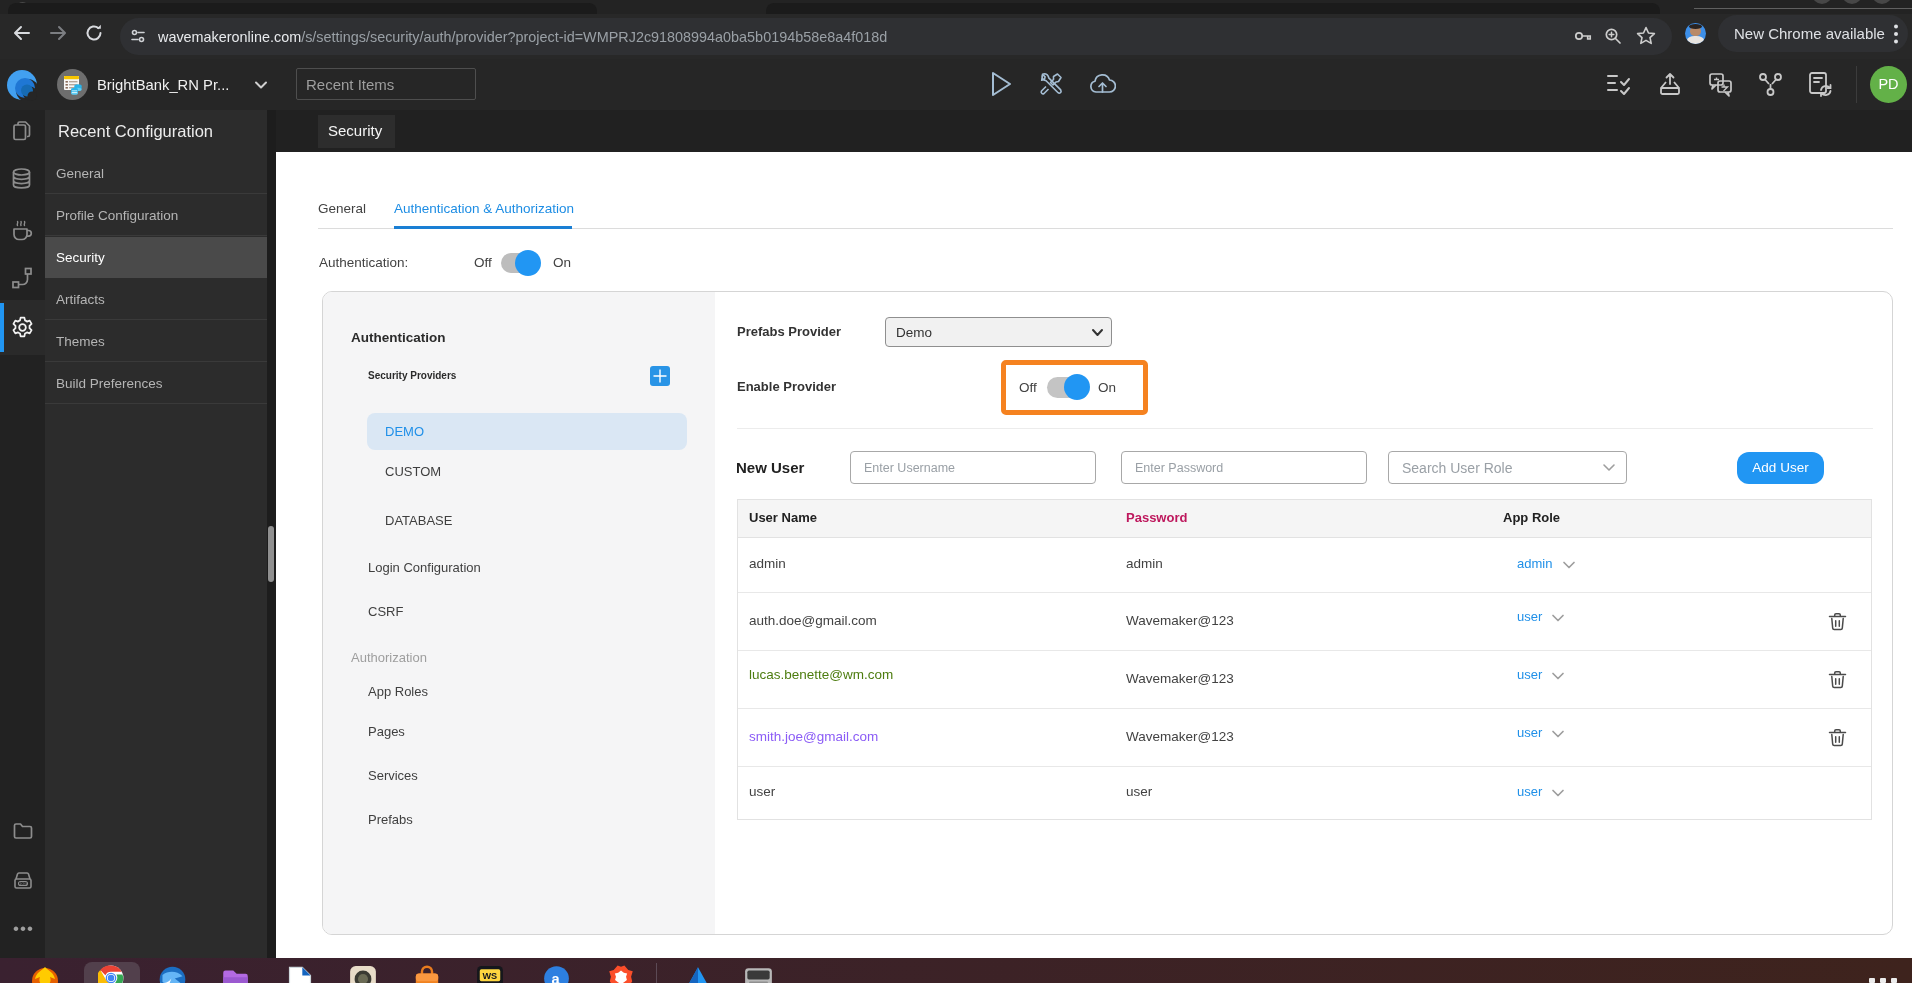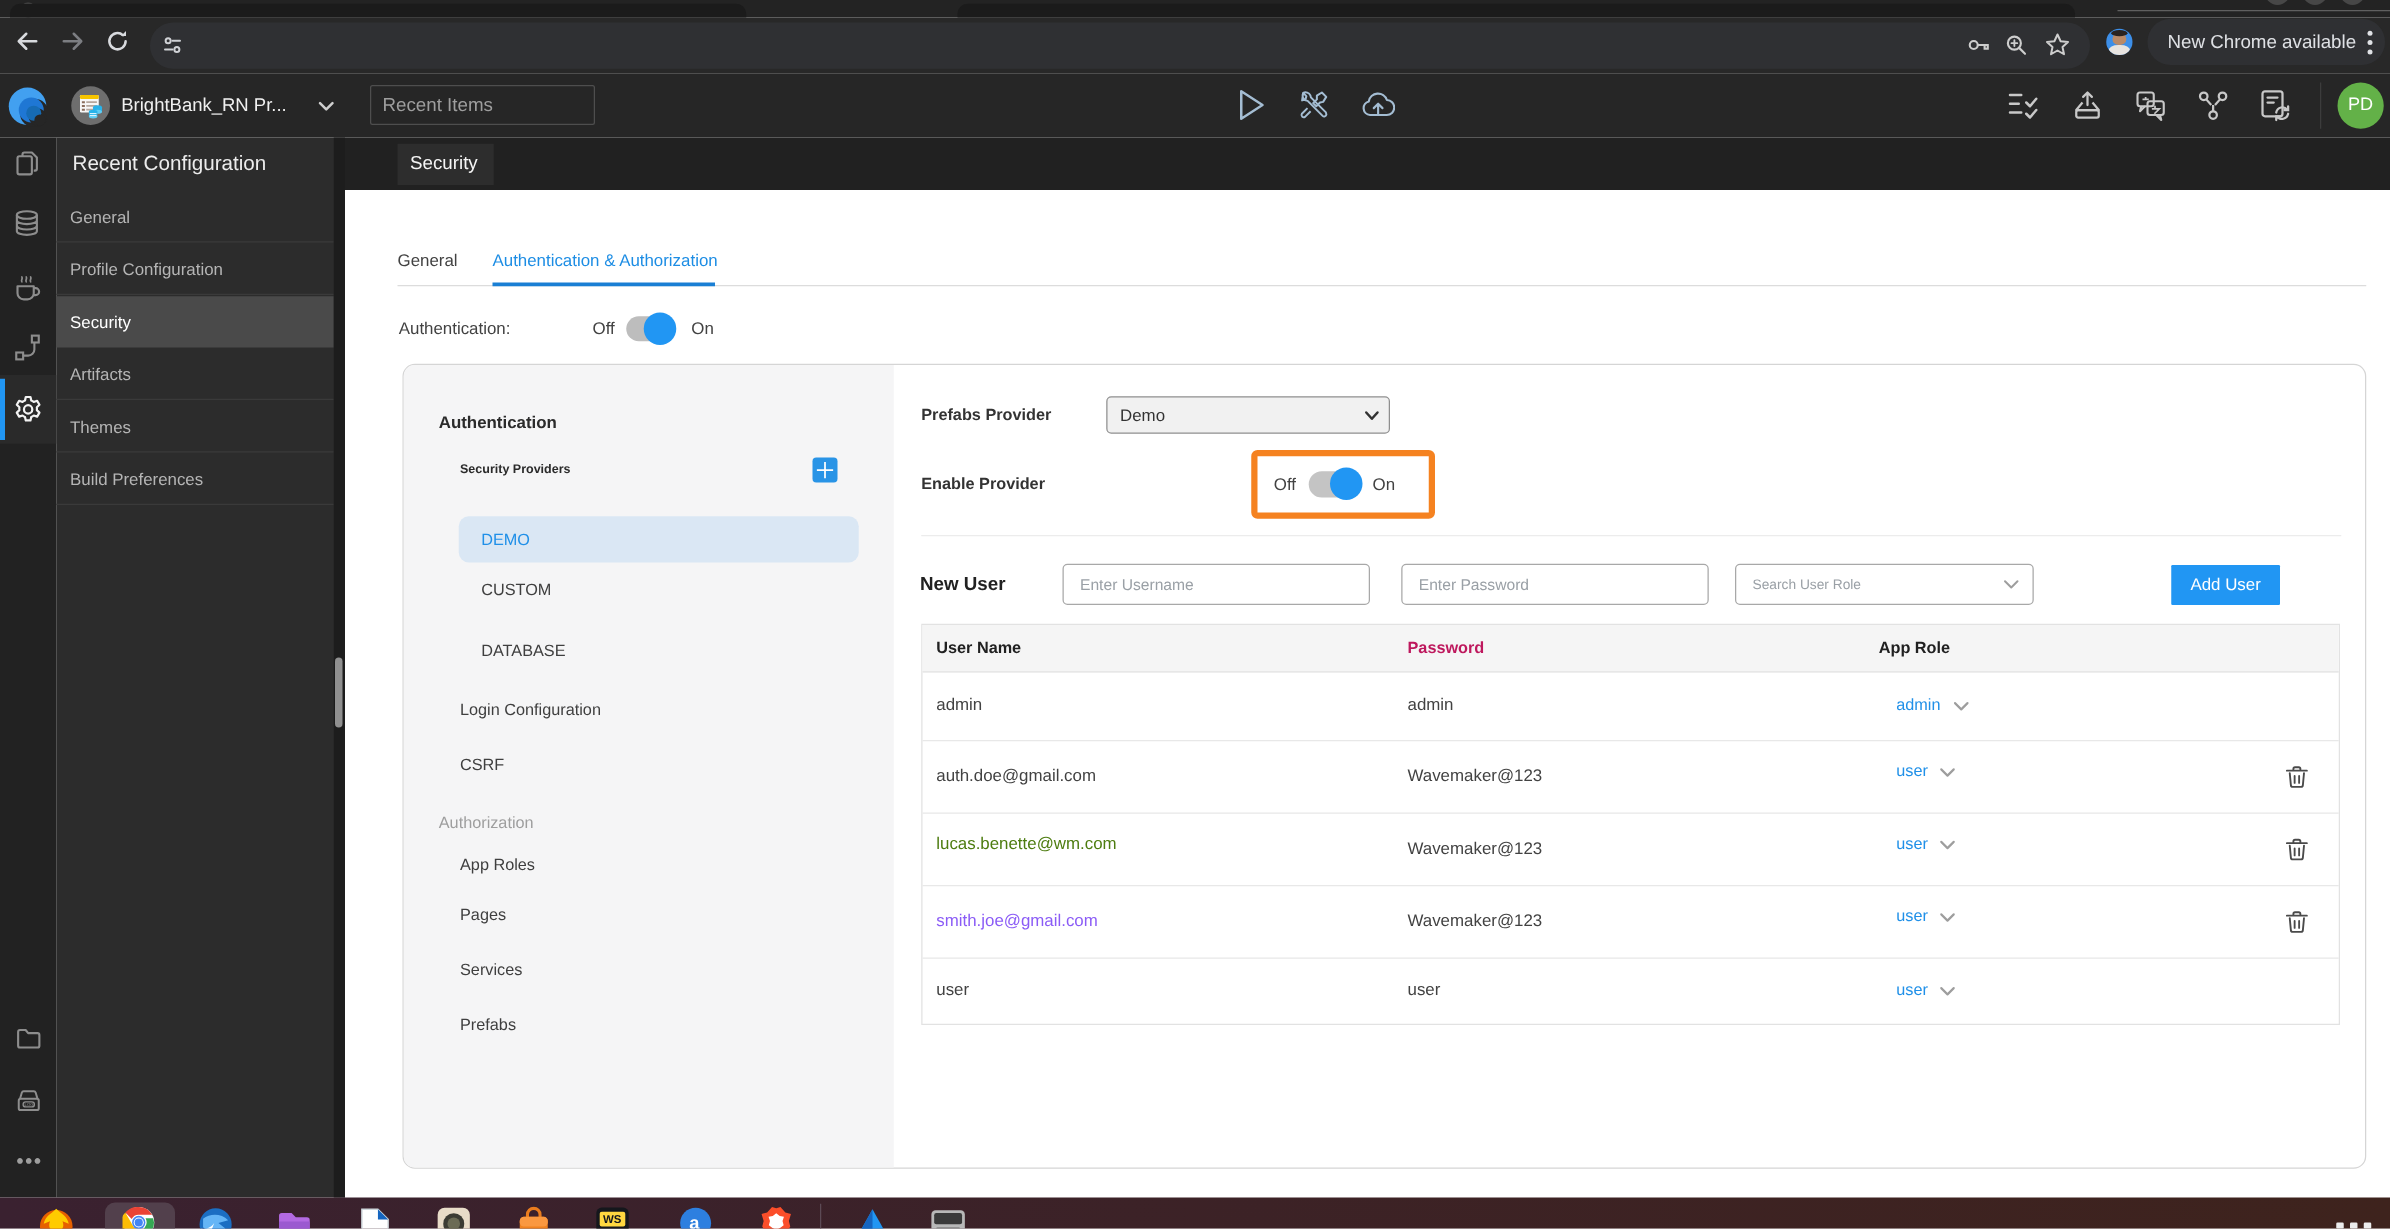--- a/index.html
+++ b/index.html
@@ -34,20 +34,21 @@
       <path d="M16.8 1.8 v4 h-4 z" fill="#d8dade"></path>
     </svg>
 
 <div class="abs" style="left:120px;top:18px;width:1552px;height:37px;background:#2f3033;border-radius:19px;"></div>
 <svg class="abs" style="left:128px;top:26px;" width="20" height="20" viewBox="0 0 20 20">
       <circle cx="6.5" cy="6.5" r="2" stroke="#cfd1d5" stroke-width="1.6" fill="none"></circle>
       <path d="M10 6.5 h6" stroke="#cfd1d5" stroke-width="1.6" stroke-linecap="round"></path>
       <circle cx="13.5" cy="13.5" r="2" stroke="#cfd1d5" stroke-width="1.6" fill="none"></circle>
       <path d="M4 13.5 h6" stroke="#cfd1d5" stroke-width="1.6" stroke-linecap="round"></path>
     </svg>
+<div class="abs" style="left:158px;top:25px;height:24px;line-height:24px;font-size:14.4px;color:#e8eaed;white-space:nowrap;">wavemakeronline.com<span style="color:#9aa0a6;">/s/settings/security/auth/provider?project-id=WMPRJ2c91808994a0ba5b0194b58e8a4f018d</span></div>
 
 <svg class="abs" style="left:1571px;top:24px;" width="24" height="24" viewBox="0 0 24 24">
       <circle cx="8" cy="12" r="3.2" stroke="#cdcdcd" stroke-width="1.7" fill="none"></circle>
       <path d="M11.2 12 h8 v3 h-2.5 v-3" stroke="#cdcdcd" stroke-width="1.7" fill="none"></path>
     </svg>
 <svg class="abs" style="left:1601px;top:24px;" width="24" height="24" viewBox="0 0 24 24">
       <circle cx="10.5" cy="10.5" r="5.2" stroke="#cdcdcd" stroke-width="1.7" fill="none"></circle>
       <path d="M14.5 14.5 l4.5 4.5" stroke="#cdcdcd" stroke-width="1.7" stroke-linecap="round"></path>
       <path d="M10.5 8.2 v4.6 M8.2 10.5 h4.6" stroke="#cdcdcd" stroke-width="1.5" stroke-linecap="round"></path>
     </svg>
@@ -262,25 +263,25 @@
 <div class="abs" style="left:1098px;top:380px;height:15px;line-height:15px;font-size:13.5px;color:#424242;">On</div>
 
 <div class="abs" style="left:737px;top:428px;width:1136px;height:1px;background:#ececec;"></div>
 
 <div class="abs" style="left:736px;top:459px;height:18px;line-height:18px;font-size:15px;font-weight:bold;color:#212121;">New User</div>
 <div class="abs" style="left:850px;top:451px;width:246px;height:33px;border:1px solid #a8a8a8;border-radius:4px;background:#fff;"></div>
 <div class="abs" style="left:864px;top:461px;height:14px;line-height:14px;font-size:12.5px;color:#9aa0a6;">Enter Username</div>
 <div class="abs" style="left:1121px;top:451px;width:246px;height:33px;border:1px solid #a8a8a8;border-radius:4px;background:#fff;"></div>
 <div class="abs" style="left:1135px;top:461px;height:14px;line-height:14px;font-size:12.5px;color:#9aa0a6;">Enter Password</div>
 <div class="abs" style="left:1388px;top:451px;width:239px;height:33px;border:1px solid #a8a8a8;border-radius:4px;background:#fff;"></div>
-<div class="abs" style="left:1402px;top:461px;height:14px;line-height:14px;font-size:11px;color:#9aa0a6;">Search User Role</div>
+<div class="abs" style="left:1402px;top:461px;height:14px;line-height:14px;font-size:14px;color:#9aa0a6;">Search User Role</div>
 <svg class="abs" style="left:1602px;top:462px;" width="14" height="12" viewBox="0 0 14 12">
       <path d="M2 3 l5 5 5-5" stroke="#9e9e9e" stroke-width="1.6" fill="none" stroke-linecap="round" stroke-linejoin="round"></path>
     </svg>
-<div class="abs" style="left:1737px;top:452px;width:87px;height:32px;background:#2196f3;border-radius:1px;color:#fff;font-size:13.5px;text-align:center;line-height:32px;">Add User</div>
+<div class="abs" style="left:1737px;top:452px;width:87px;height:32px;background:#2196f3;border-radius:12px;color:#fff;font-size:13.5px;text-align:center;line-height:32px;">Add User</div>
 
 <div class="abs" style="left:737px;top:499px;width:1135px;height:321px;border:1px solid #e2e2e2;"></div>
 <div class="abs" style="left:738px;top:500px;width:1133px;height:38px;background:#f5f5f5;border-bottom:1px solid #e2e2e2;"></div>
 <div class="abs" style="left:749px;top:510px;height:16px;line-height:16px;font-size:13px;font-weight:bold;color:#212121;">User Name</div>
 <div class="abs" style="left:1126px;top:510px;height:16px;line-height:16px;font-size:13px;font-weight:bold;color:#be185d;">Password</div>
 <div class="abs" style="left:1503px;top:510px;height:16px;line-height:16px;font-size:13px;font-weight:bold;color:#212121;">App Role</div>
 
 <div class="abs" style="left:738px;top:592px;width:1133px;height:1px;background:#e8e8e8;"></div>
 <div class="abs" style="left:738px;top:650px;width:1133px;height:1px;background:#e8e8e8;"></div>
 <div class="abs" style="left:738px;top:708px;width:1133px;height:1px;background:#e8e8e8;"></div>

